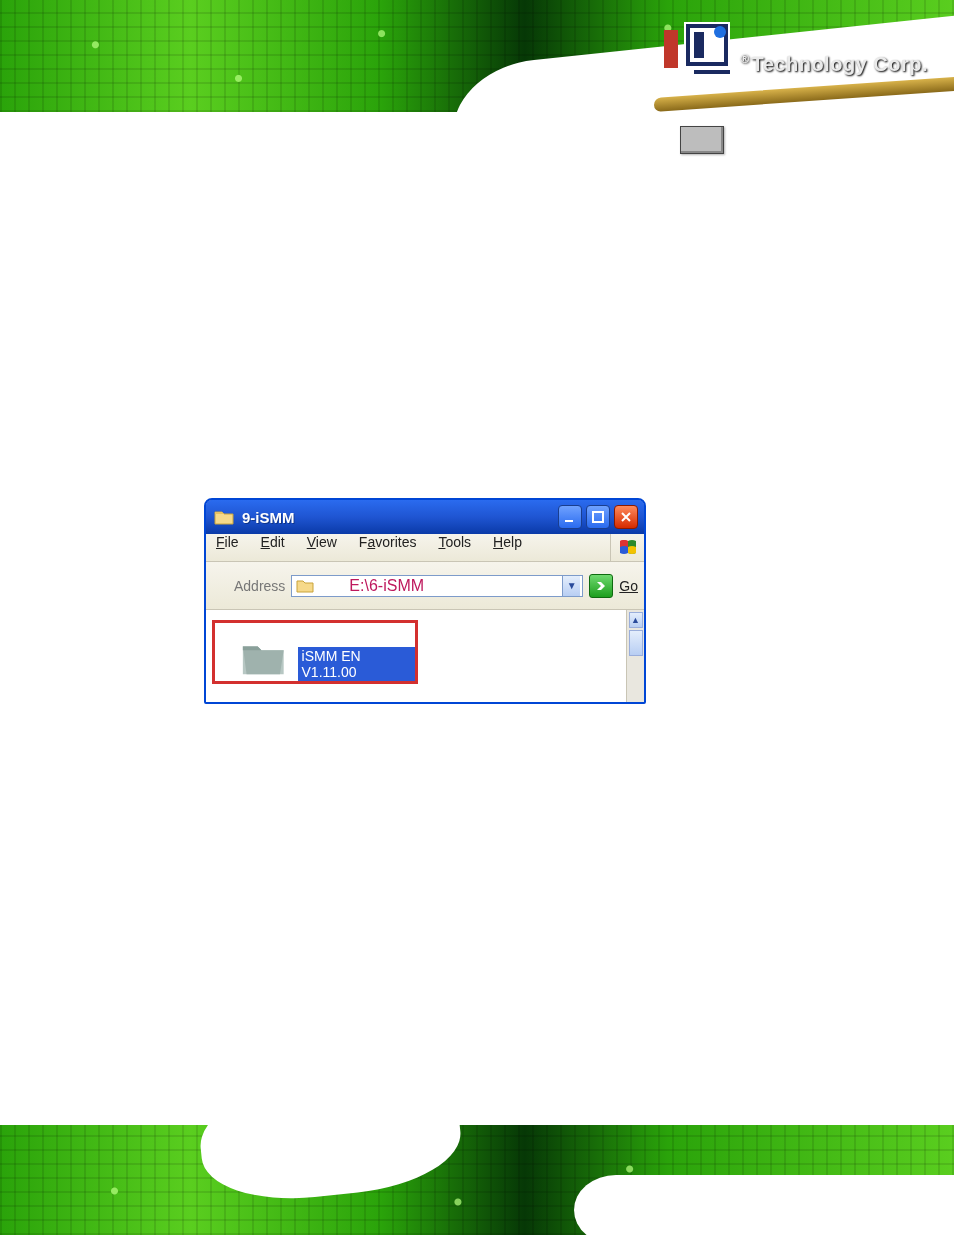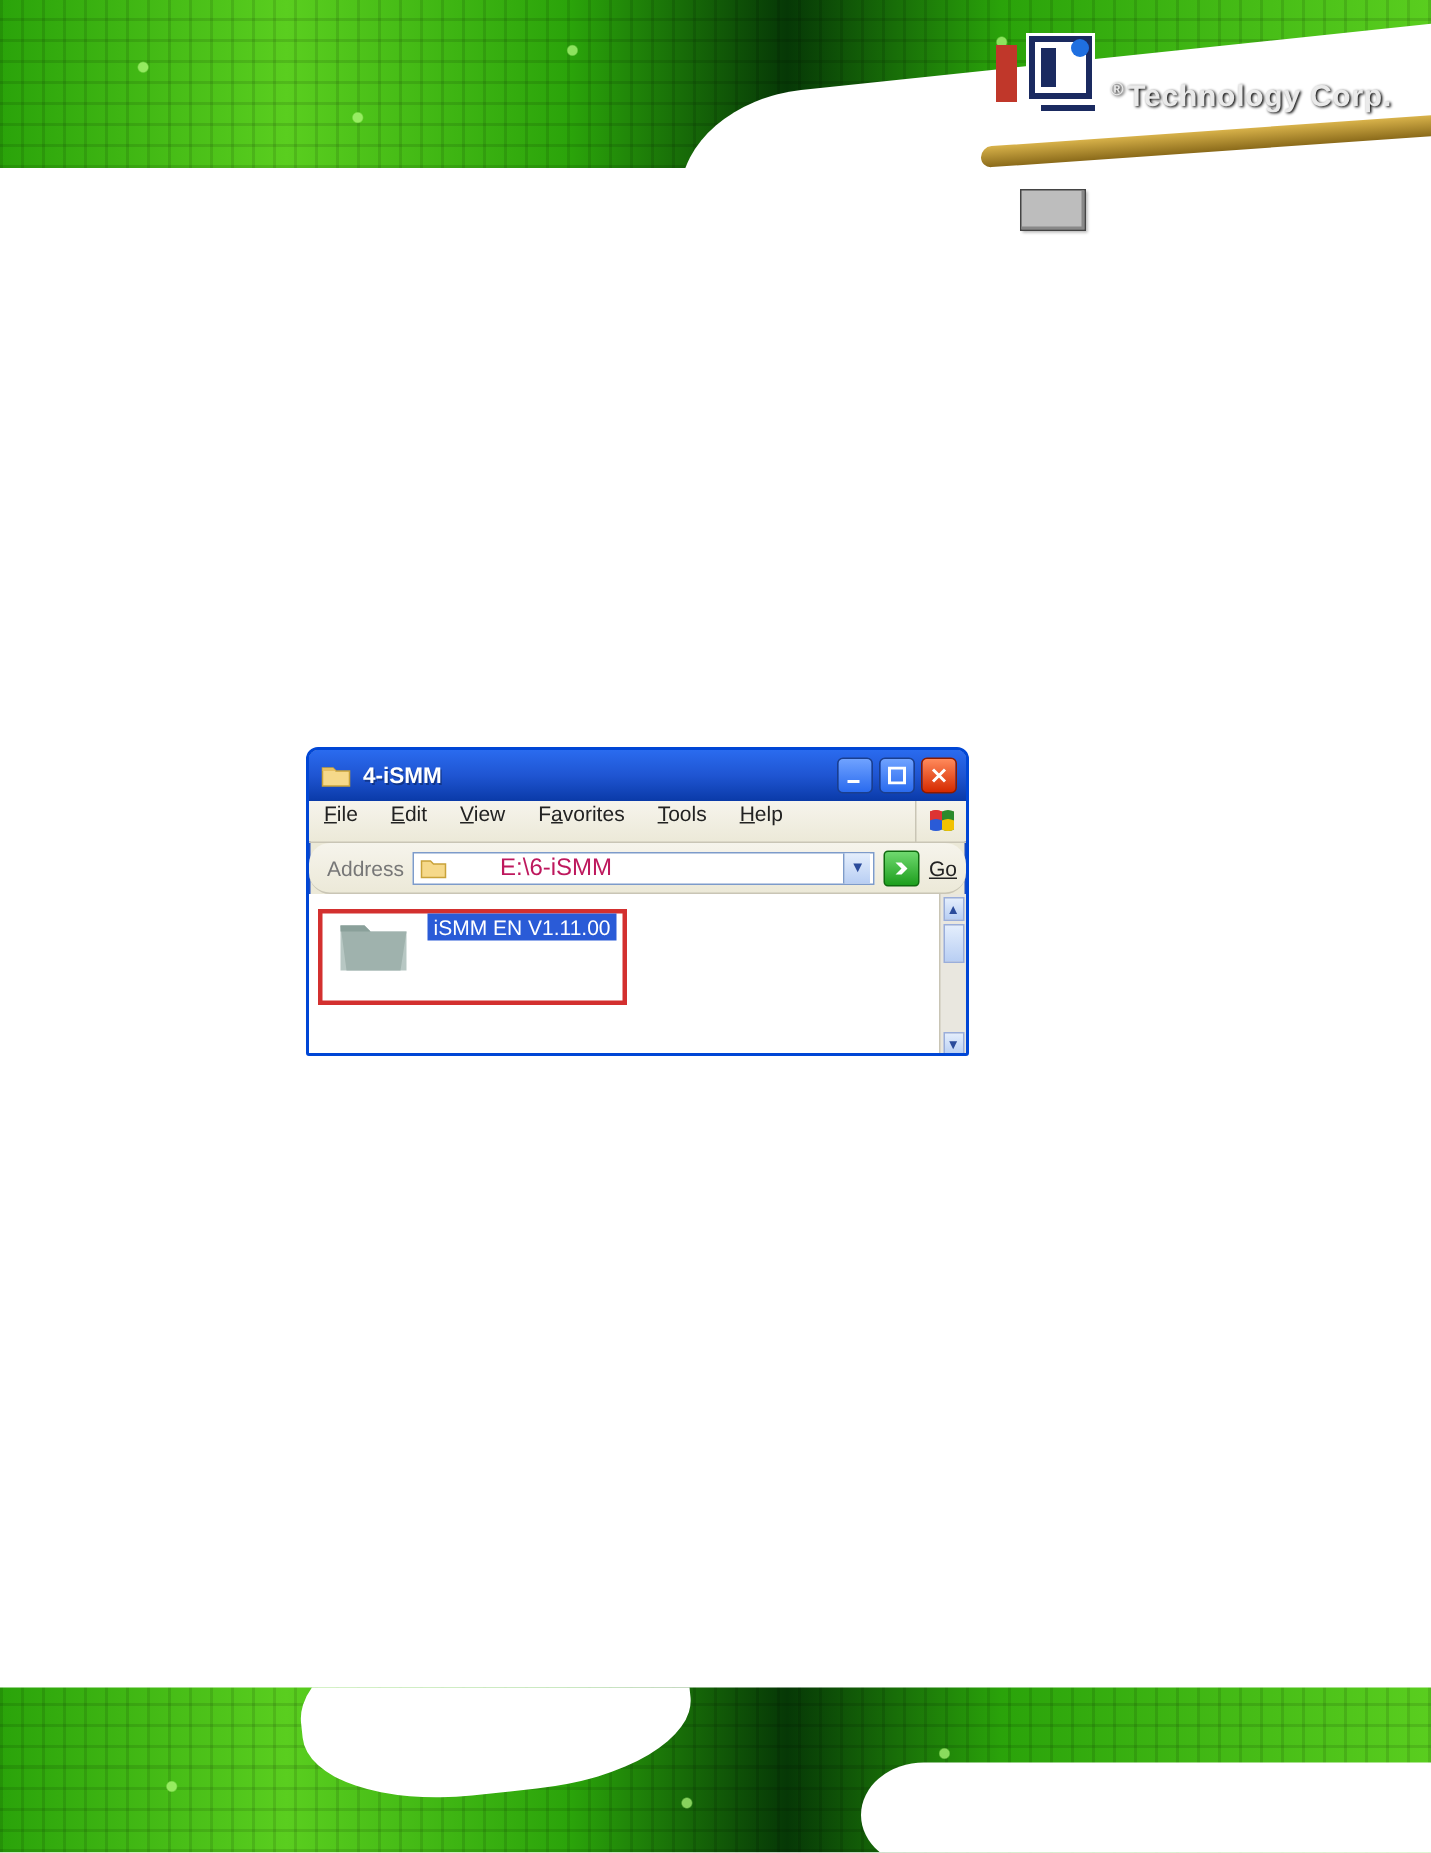--- a/index.html
+++ b/index.html
@@ -198,30 +198,29 @@
   .xp-menubar .menu-item { margin-right: 22px; cursor: default; }
   .xp-menubar .menu-item .ul { text-decoration: underline; }
   .xp-menubar .win-flag {
     margin-left: auto;
     width: 34px; height: 28px;
     display: flex; align-items: center; justify-content: center;
     border-left: 1px solid #c9c5b5;
   }
 
   .xp-addressbar {
-    height: 34px;
+    height: 48px;
     background: linear-gradient(180deg,#f6f4ec,#ece9d8);
     border-bottom: 1px solid #c9c5b5;
     display: flex;
     align-items: center;
     font-family: Tahoma, Arial, sans-serif;
     font-size: 14px;
-    padding: 0 6px 0 12px;
+    padding: 0 6px 0 28px;
     gap: 6px;
-    border-radius: 14px;
   }
   .xp-addressbar .addr-label { color: #777; }
   .xp-addressbar .addr-box {
     flex: 1;
     height: 22px;
     background: #fff;
     border: 1px solid #7d9bca;
     display: flex;
     align-items: center;
     padding: 0 2px 0 4px;
@@ -273,22 +272,22 @@
   }
   .xp-scroll .sarrow { height: 16px; display:flex;align-items:center;justify-content:center;font-size:9px;color:#2a4b9b;}
   .xp-scroll .sthumb { height: 26px; }
   .xp-scroll .strack { flex:1; }
 
   .folder-outline {
     position: absolute;
     left: 6px; top: 10px;
     width: 206px; height: 64px;
     border: 3px solid #d3302f;
-    display: flex; align-items: flex-start;
-    padding-left: 10px;
+    display: flex; align-items: flex-end;
+    padding-left: 26px;
     gap: 12px;
   }
   .big-folder { width: 48px; height: 42px; }
   .folder-label-sel {
     background: #2a5bd7;
     color: #fff;
     padding: 1px 4px;
     font-family: Tahoma, Arial, sans-serif;
     font-size: 14px;
   }
@@ -318,21 +317,21 @@
 
 <div class="xp-window">
 
   <div class="xp-titlebar">
     <span class="folder-icon">
       <svg viewBox="0 0 20 18">
         <path d="M1 4h7l2 2h9v10H1z" fill="#f6d98a" stroke="#c9a33a"></path>
         <path d="M1 4h7l2 2H1z" fill="#e7c062"></path>
       </svg>
     </span>
-    <span class="title-text">4-iSMM</span>
+    <span class="title-text">9-iSMM</span>
     <div class="win-btns">
       <div class="xp-btn">
         <svg viewBox="0 0 12 12">
             <rect x="1" y="9" width="8" height="2" fill="#fff"></rect>
           </svg>
       </div>
       <div class="xp-btn">
         <svg viewBox="0 0 12 12">
             <rect x="1" y="1" width="10" height="10" fill="none" stroke="#fff" stroke-width="2"></rect>
           </svg>

